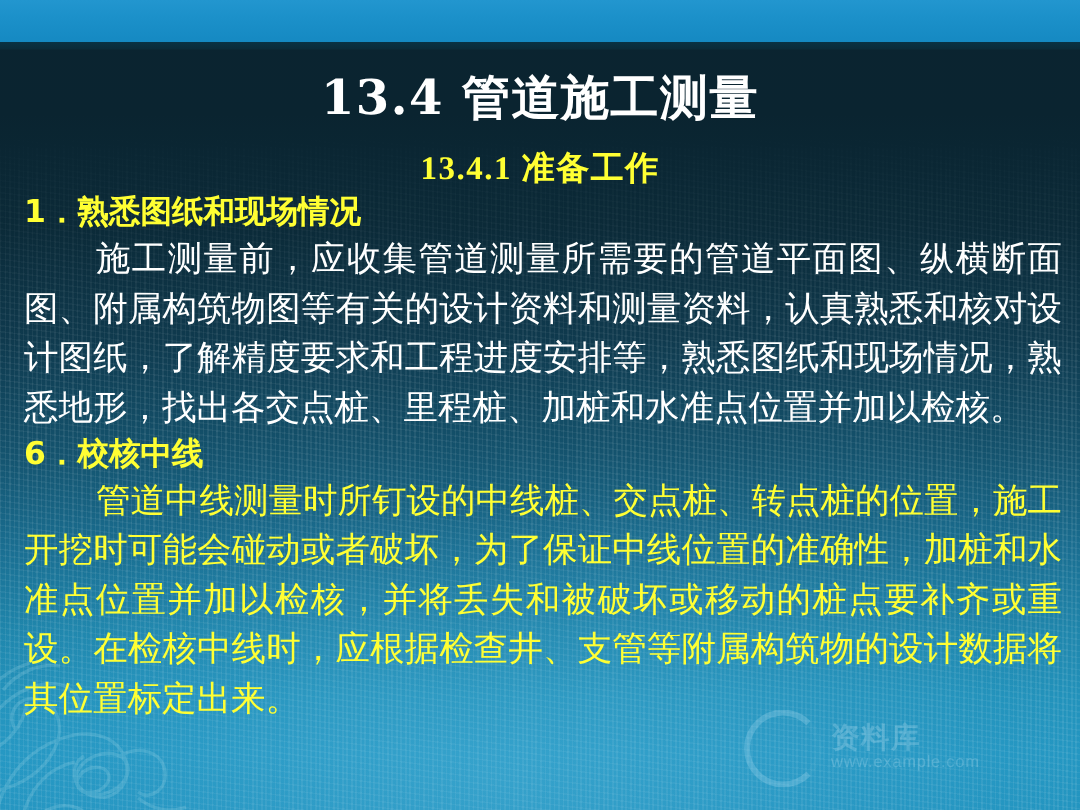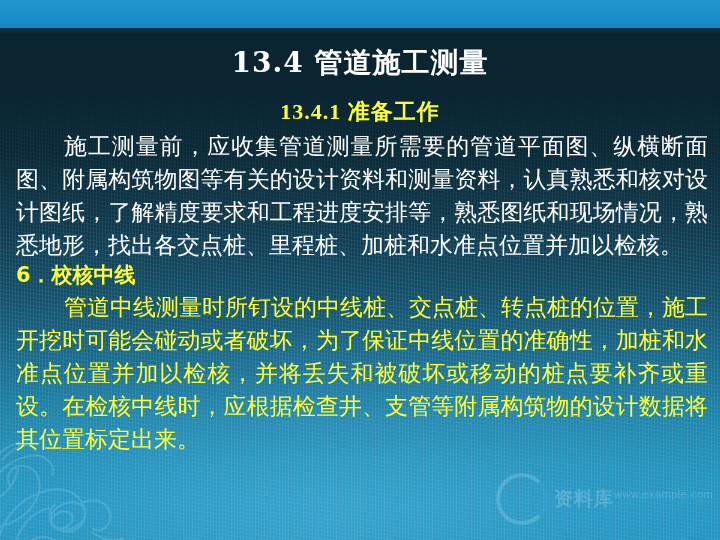--- a/index.html
+++ b/index.html
@@ -85,21 +85,21 @@
   }
   #watermark .wm-mark {
     width: 44px; height: 44px;
     border: 4px solid rgba(210,240,255,0.85);
     border-radius: 50%;
     border-right-color: rgba(210,240,255,0.12);
     flex: none;
   }
   #watermark .wm-text {
     display: flex;
-    flex-direction: row;
+    flex-direction: column;
     line-height: 1.05;
   }
   #watermark .wm-cn {
     font-family: "DejaVu Sans", sans-serif;
     font-size: 19px;
     font-weight: bold;
     color: rgba(225,245,255,0.9);
     letter-spacing: 1px;
     white-space: nowrap;
   }
@@ -153,21 +153,21 @@
   }
 
   
   #main-title {
     position: absolute;
     left: 0;
     top: 44px;
     width: 720px;
     text-align: center;
     font-family: "DejaVu Serif", serif;
-    font-size: 28px;
+    font-size: 32px;
     font-weight: bold;
     color: #ffffff;
     letter-spacing: 1px;
     z-index: 4;
     white-space: nowrap;
   }
   #sub-title {
     position: absolute;
     left: 0;
     top: 97px;
@@ -247,20 +247,21 @@
 
   <div id="header"></div>
   <div id="header-underline"></div>
   <div id="header-brand">建筑工程测量</div>
   <div id="header-chapter">第 13 章   管道工程测量</div>
 
   <div id="main-title">13.4  管道施工测量</div>
   <div id="sub-title">13.4.1  准备工作</div>
 
   <div id="body">
+    <div class="head-line">1．熟悉图纸和现场情况</div>
     <div class="spacer-1"></div>
     <div class="para white">施工测量前，应收集管道测量所需要的管道平面图、纵横断面图、附属构筑物图等有关的设计资料和测量资料，认真熟悉和核对设计图纸，了解精度要求和工程进度安排等，熟悉图纸和现场情况，熟悉地形，找出各交点桩、里程桩、加桩和水准点位置并加以检核。</div>
     <div class="head-line">6．校核中线</div>
     <div class="spacer-2"></div>
     <div class="para yellow">管道中线测量时所钉设的中线桩、交点桩、转点桩的位置，施工开挖时可能会碰动或者破坏，为了保证中线位置的准确性，加桩和水准点位置并加以检核，并将丢失和被破坏或移动的桩点要补齐或重设。在检核中线时，应根据检查井、支管等附属构筑物的设计数据将其位置标定出来。</div>
   </div>
 
 </div>
 
 </body></html>

